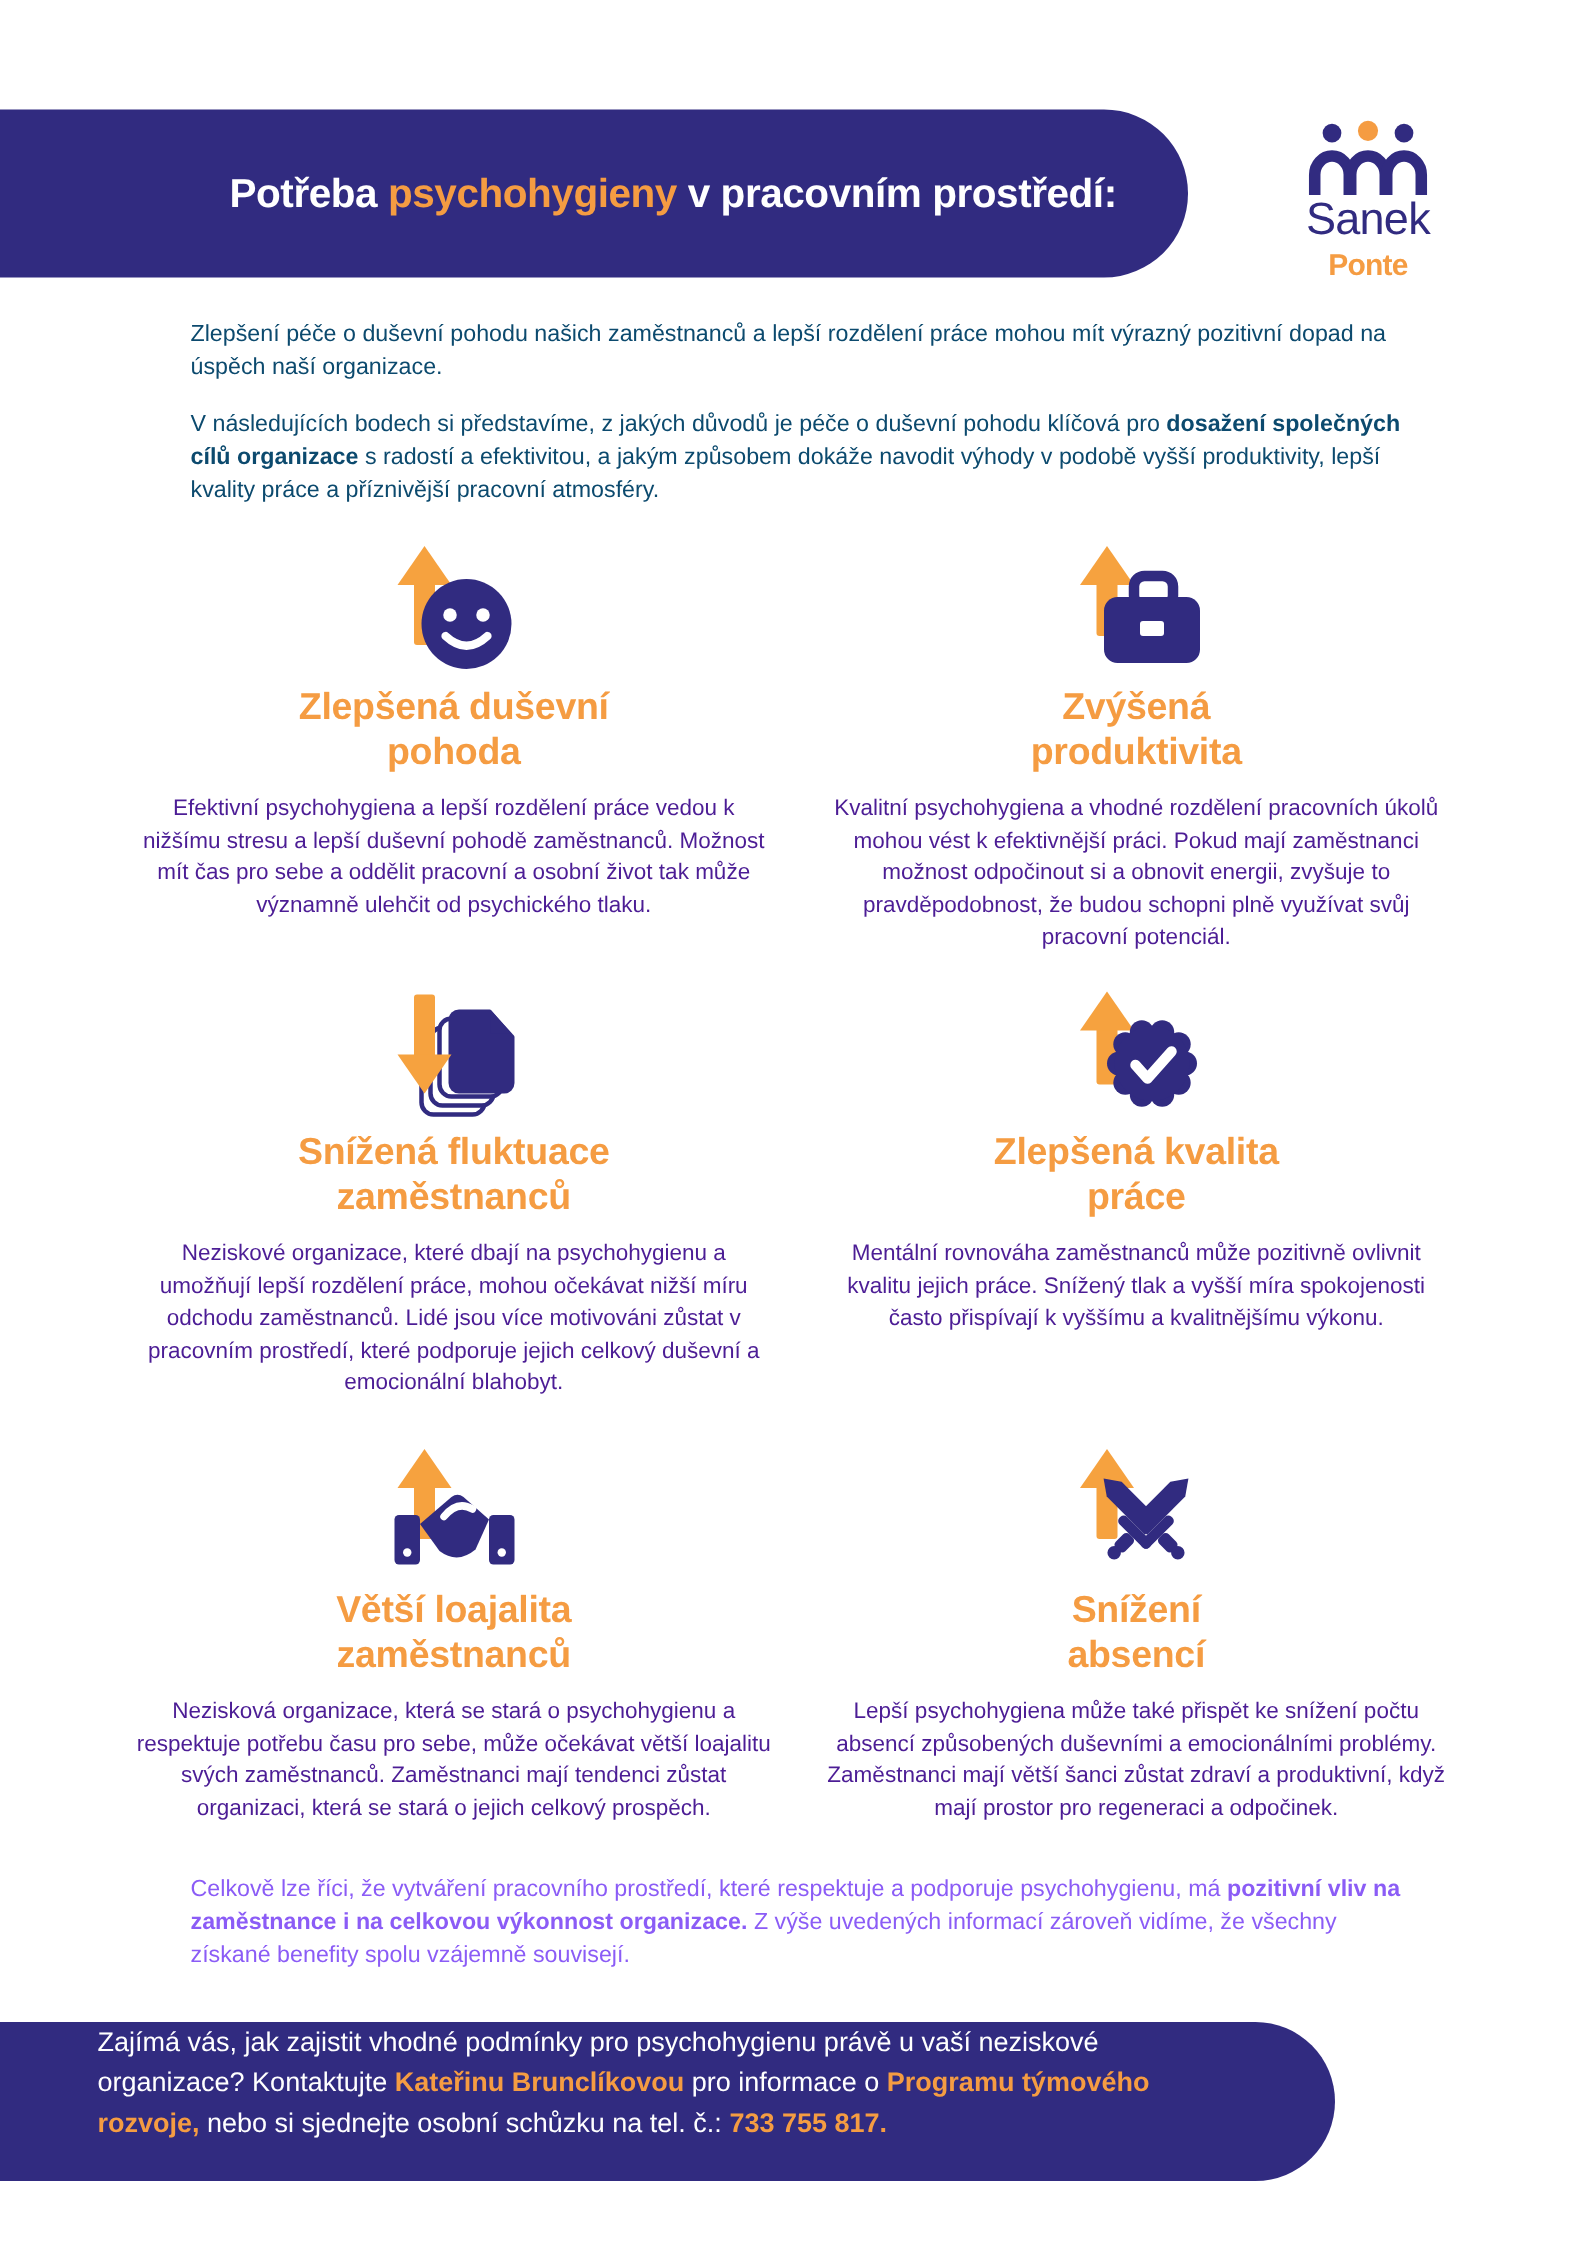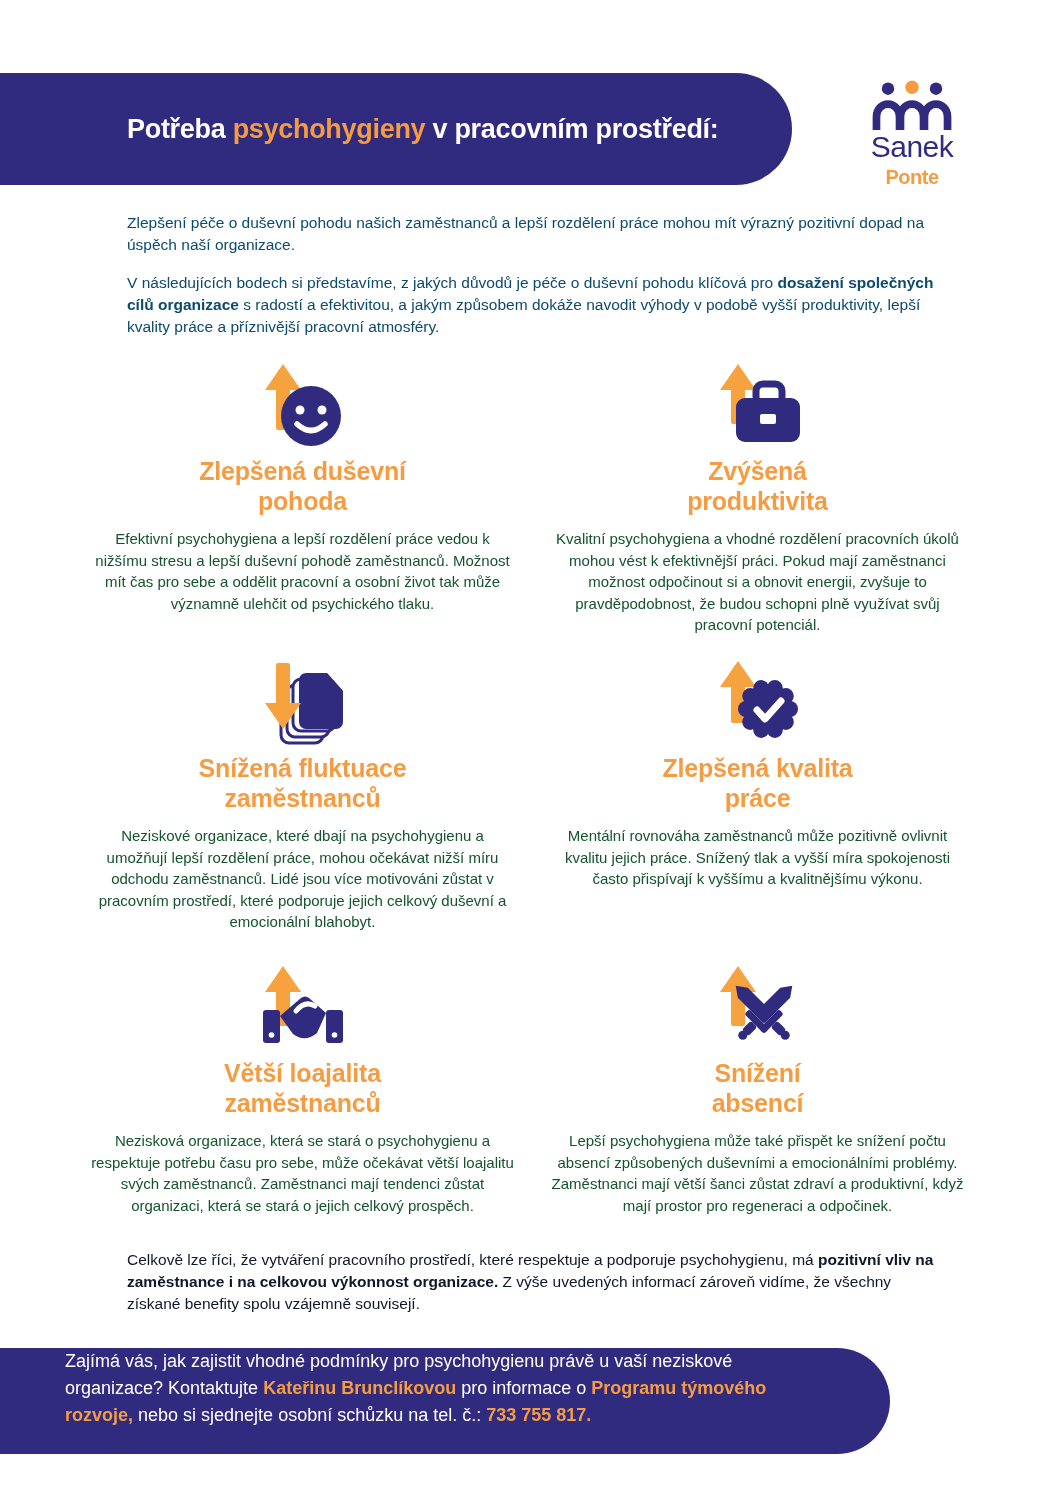--- a/index.html
+++ b/index.html
@@ -12,20 +12,21 @@
   
   .header-banner {
     position:absolute; left:0; top:73px; width:792px; height:112px;
     background:#312B80; border-radius:0 56px 56px 0;
     display:flex; flex-direction:column; justify-content:center;
     padding-left:127px; color:#ffffff;
   }
   .header-banner .line {
     font-size:27px; font-weight:700; line-height:36px; letter-spacing:-0.3px;
     white-space:nowrap;
+    margin-left:26px;
   }
   .hl-orange { color:#F59C42; }
   
   .logo { position:absolute; left:832px; top:80px; width:160px; text-align:center; }
   .logo svg { display:block; margin:0 auto 2px auto; }
   .logo-top { font-size:30px; font-weight:400; color:#312B80; line-height:30px; letter-spacing:-0.5px; }
   .logo-bottom { font-size:20px; font-weight:700; color:#F59C42; line-height:30px; letter-spacing:-0.5px; }
   
   .intro { position:absolute; left:127px; top:212px; width:814px; color:#0c4a6e;
            font-size:15.5px; line-height:22px; }
@@ -38,25 +39,25 @@
     grid-template-rows:297px 305px auto;
   }
   .card { text-align:center; }
   .card-icon { height:94px; display:flex; align-items:flex-start; justify-content:center; }
   .card-title {
     margin-top:4px; font-size:25px; font-weight:700; color:#F59C42;
     line-height:30px; white-space:pre-line; letter-spacing:-0.2px;
   }
   .card-body {
     margin:12px auto 0 auto; max-width:424px; font-size:15px; line-height:21.5px;
-    color:#14532d;
+    color:#4c1d95;
   }
   
   .closing { position:absolute; left:127px; top:1249px; width:818px;
-             font-size:15.5px; line-height:22px; color:#0f172a; }
+             font-size:15.5px; line-height:22px; color:#8b5cf6; }
   
   .footer-banner {
     position:absolute; left:0; top:1348px; width:890px; height:106px;
     background:#312B80; border-radius:0 53px 53px 0;
     display:flex; 
     padding:0 70px 0 65px; color:#ffffff;
   }
   .footer-text { font-size:18px; line-height:27px; font-weight:500; }
   .footer-text .accent { color:#F59C42; font-weight:700; }
 </style>

